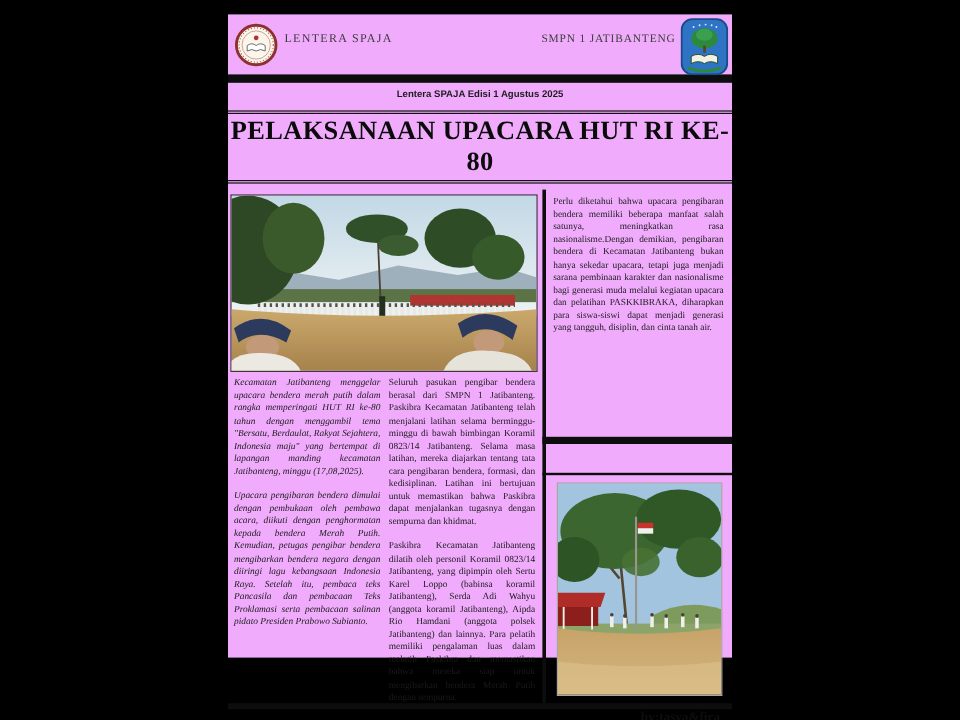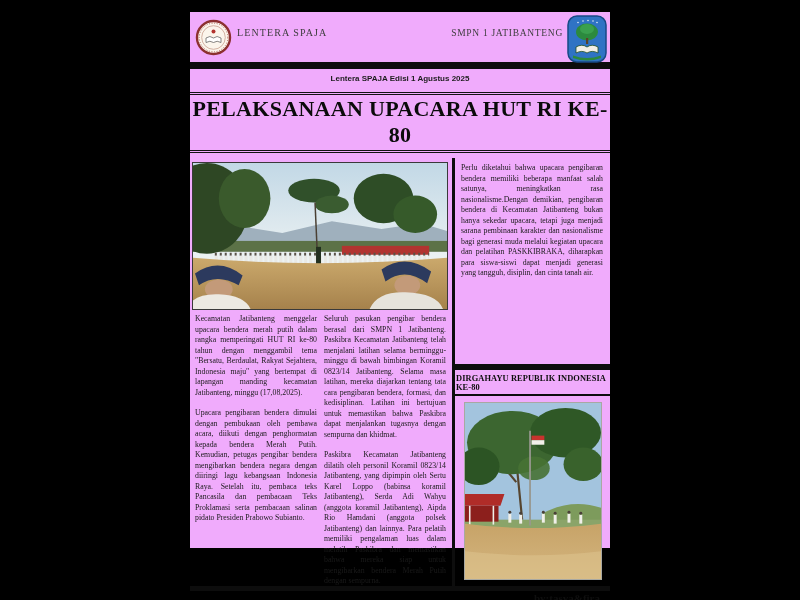--- a/index.html
+++ b/index.html
@@ -23,21 +23,21 @@
   .ruledouble { left:0; width:100%; height:3px;
                 border-top:1.5px solid #121212; border-bottom:1.5px solid #121212; }
   .rule-a { top:80px; } .rule-b { top:138px; }
   .headline { left:0; top:84px; width:100%; text-align:center; font-weight:bold;
               font-size:22px; line-height:26px; letter-spacing:0.3px; color:#0b0b0b; }
 
   
   .vdivider  { left:262px; top:146px; width:3px; height:428px; background:#0d0d0d; }
   .photo1    { left:2px;  top:150px; width:256px; height:148px; border:1px solid #3a3a3a; }
   .photo1 svg, .photo2 svg { width:100%; height:100%; display:block; }
-  .col1  { left:5px;   top:302px; width:122px; }
+  .col1  { left:5px;   top:302px; width:122px;font-style:italic; }
   .col2  { left:134px; top:302px; width:122px; }
   .col3a { left:271px; top:151px; width:142px; }
   .para  { font-size:7.8px; line-height:10.5px; text-align:justify;
            margin:0 0 10px; color:#1a1a1a; }
 
   .col3bar  { left:262px; top:352px; width:158px; height:6px; background:#0d0d0d; }
   .banner   { left:266px; top:362px; width:152px; font-weight:bold; font-size:8.4px;
               letter-spacing:0.1px; color:#0e0e0e; }
   .thinline { left:262px; top:382px; width:158px; height:2px; background:#0d0d0d; }
   .photo2   { left:274px; top:390px; width:138px; height:178px; border:1px solid #a8a8a2; }
@@ -126,21 +126,20 @@
   </div>
   <div class="abs col2">
     <p class="para">Seluruh pasukan pengibar bendera berasal dari SMPN 1 Jatibanteng. Paskibra Kecamatan Jatibanteng telah menjalani latihan selama berminggu-minggu di bawah bimbingan Koramil 0823/14 Jatibanteng. Selama masa latihan, mereka diajarkan tentang tata cara pengibaran bendera, formasi, dan kedisiplinan. Latihan ini bertujuan untuk memastikan bahwa Paskibra dapat menjalankan tugasnya dengan sempurna dan khidmat.</p>
     <p class="para">Paskibra Kecamatan Jatibanteng dilatih oleh personil Koramil 0823/14 Jatibanteng, yang dipimpin oleh Sertu Karel Loppo (babinsa koramil Jatibanteng), Serda Adi Wahyu (anggota koramil Jatibanteng), Aipda Rio Hamdani (anggota polsek Jatibanteng) dan lainnya. Para pelatih memiliki pengalaman luas dalam melatih Paskibra dan memastikan bahwa mereka siap untuk mengibarkan bendera Merah Putih dengan sempurna.</p>
   </div>
   <div class="abs col3a">
     <p class="para">Perlu diketahui bahwa upacara pengibaran bendera memiliki beberapa manfaat salah satunya, meningkatkan rasa nasionalisme.Dengan demikian, pengibaran bendera di Kecamatan Jatibanteng bukan hanya sekedar upacara, tetapi juga menjadi sarana pembinaan karakter dan nasionalisme bagi generasi muda melalui kegiatan upacara dan pelatihan PASKKIBRAKA, diharapkan para siswa-siswi dapat menjadi generasi yang tangguh, disiplin, dan cinta tanah air.</p>
   </div>
 
   <div class="abs col3bar"></div>
-  <div class="abs banner">DIRGAHAYU REPUBLIK INDONESIA KE-80</div>
   <div class="abs thinline"></div>
 
   <div class="abs photo2">
     <svg viewBox="0 0 138 178" preserveAspectRatio="none">
       <defs>
         <linearGradient id="gr2" x1="0" y1="0" x2="0" y2="1">
           <stop offset="0" stop-color="#c7a368"></stop>
             <stop offset="1" stop-color="#d4b67f"></stop>
         </linearGradient>
       </defs>

